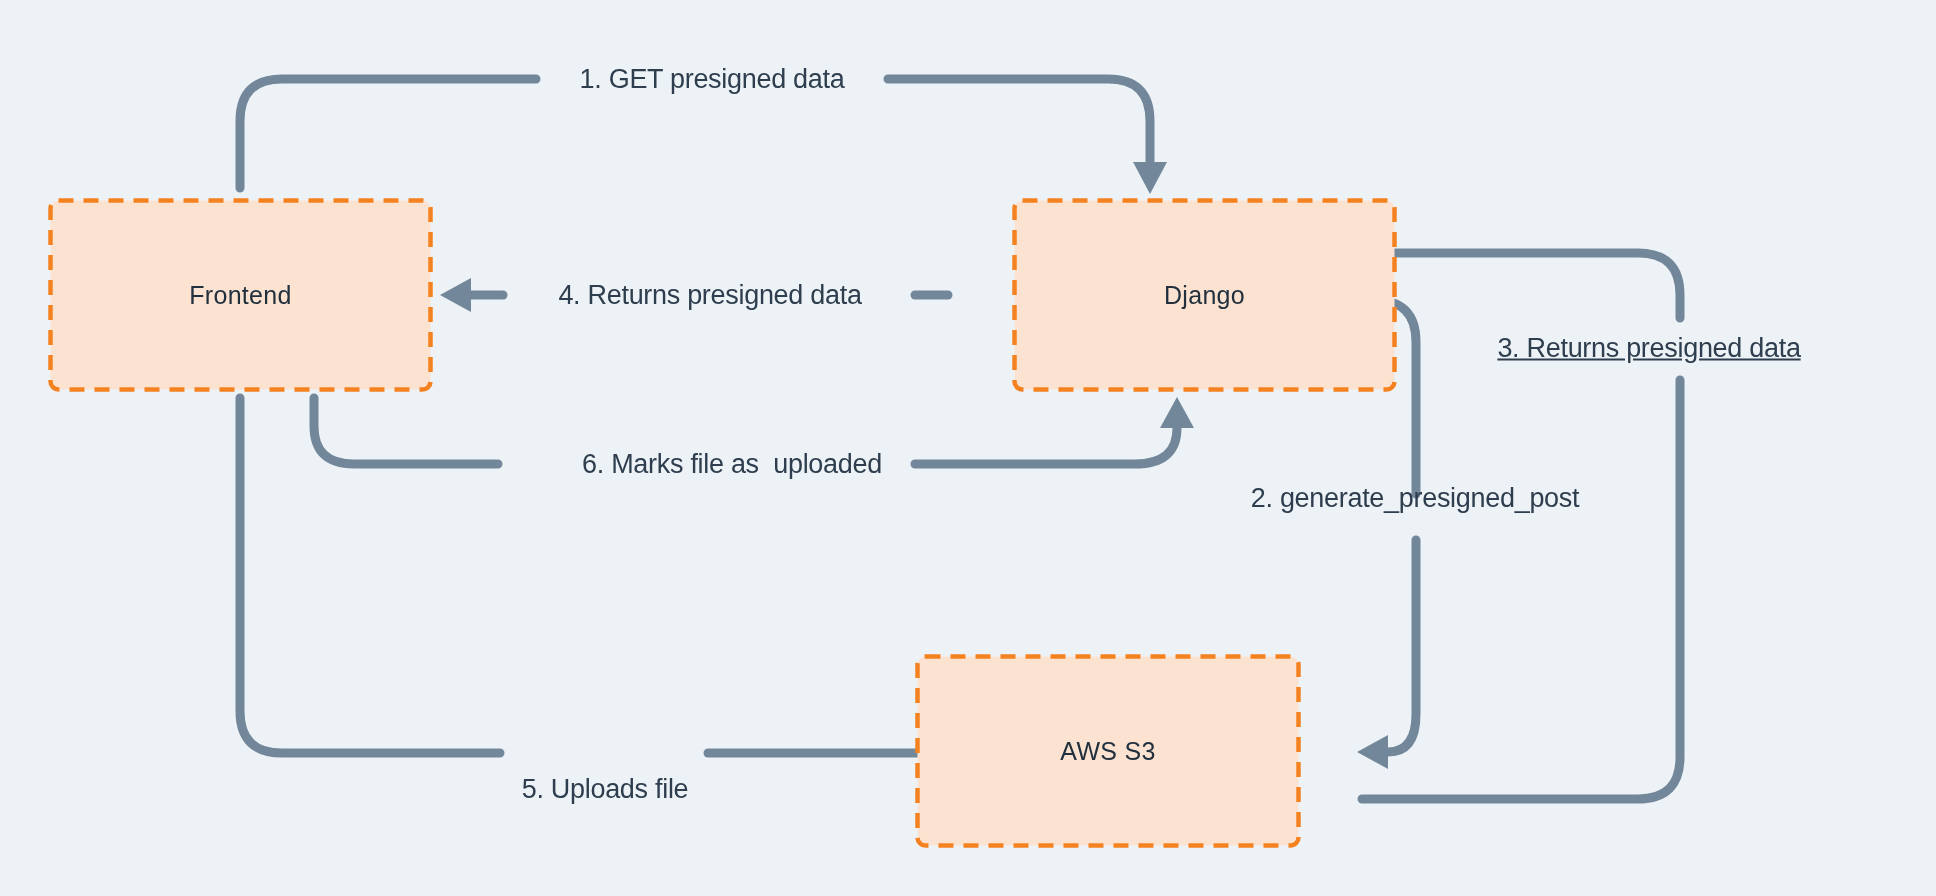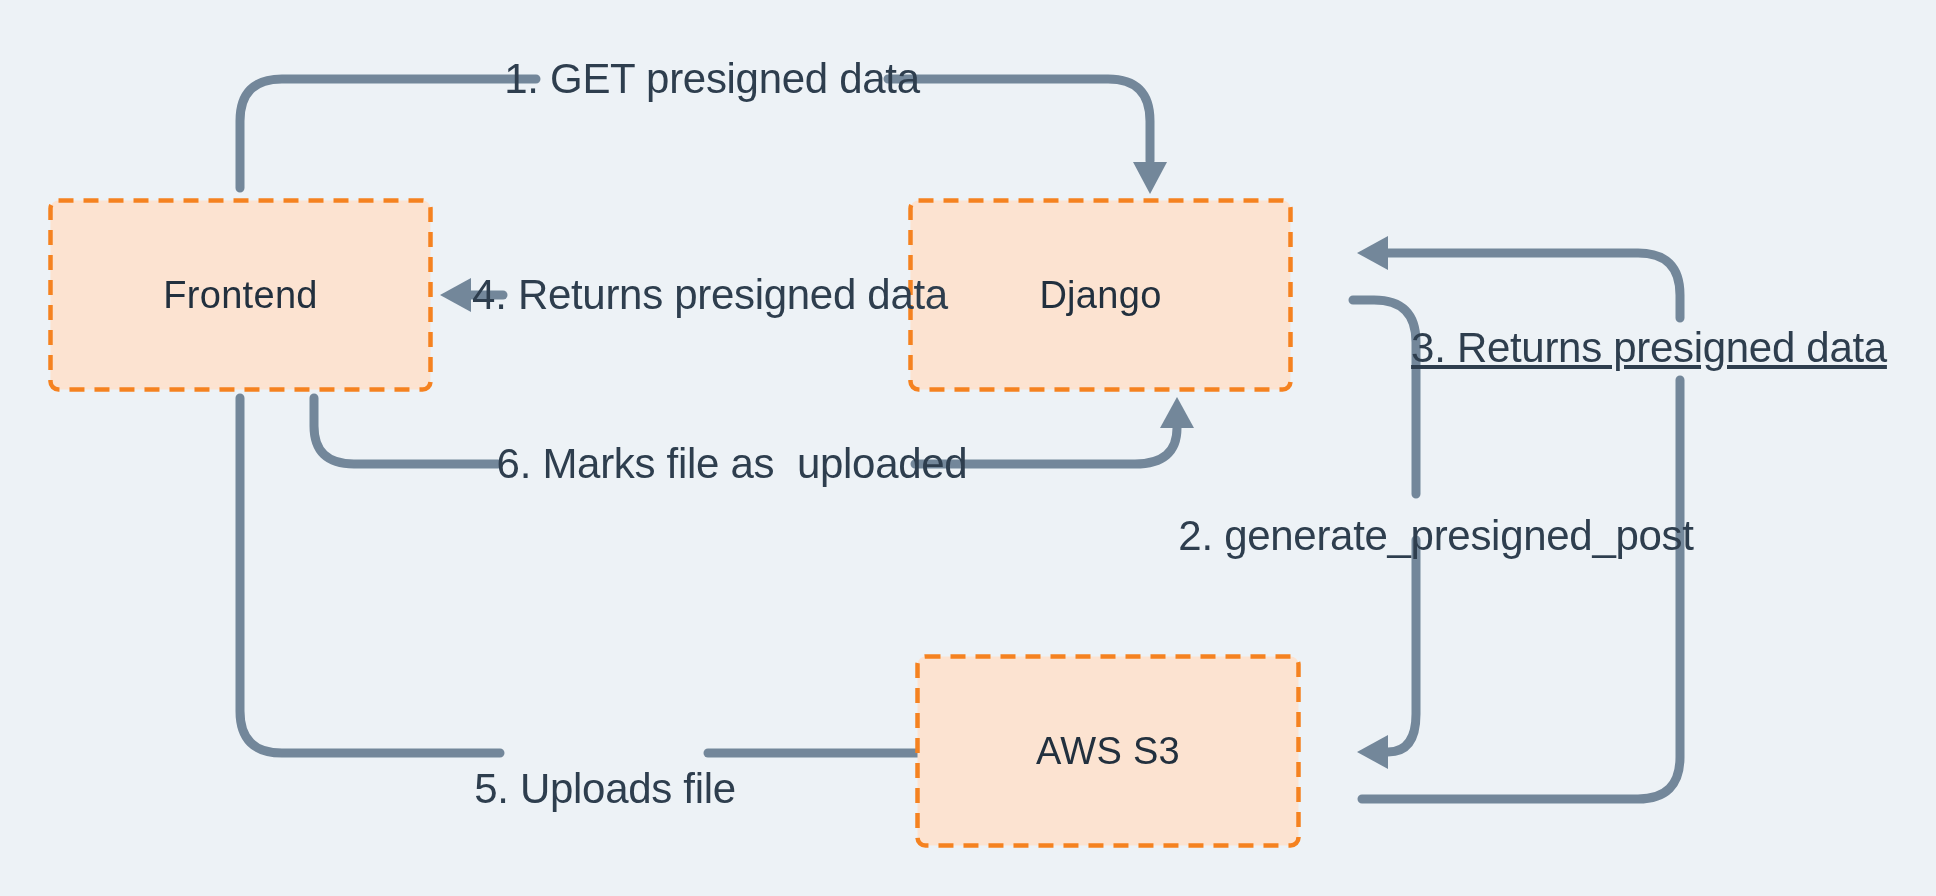--- a/index.html
+++ b/index.html
@@ -34,41 +34,41 @@
     display: flex; align-items: center; justify-content: center;
   }
   .node .node-border { position: absolute; left: 0; top: 0; }
   .node .node-border rect {
     fill: var(--node-fill);
     stroke: var(--node-border);
     stroke-width: 4.5;
   }
   .node-label {
     position: relative;
-    font-size: 38px;
+    font-size: 25px;
     color: var(--node-text);
     letter-spacing: 0.3px;
     white-space: pre;
   }
 
   .edge-label {
     position: absolute;
     transform: translate(-50%, -50%);
-    font-size: 42px;
+    font-size: 27px;
     letter-spacing: -0.3px;
     color: var(--edge-text);
     white-space: pre;
   }
 
   .node-frontend { left: 48px;  top: 198px; width: 385px; height: 194px; }
-  .node-django   { left: 908px; top: 198px; width: 385px; height: 194px; }
+  .node-django   { left: 1012px; top: 198px; width: 385px; height: 194px; }
   .node-awss3    { left: 915px; top: 654px; width: 386px; height: 194px; }
 
   .el-1 { left: 712px;  top: 79px;  }
-  .el-2 { left: 1415px; top: 536px; margin-left: 21px; }
+  .el-2 { left: 1415px; top: 498px; }
   .el-3 { left: 1649px; top: 348px; text-decoration: underline; }
   .el-4 { left: 710px;  top: 295px; text-align: right; }
   .el-5 { left: 605px;  top: 753px; margin-top: 36px; }
   .el-6 { left: 732px;  top: 464px; }
 </style>
 </head>
 <body>
 
 <div class="canvas">
 

